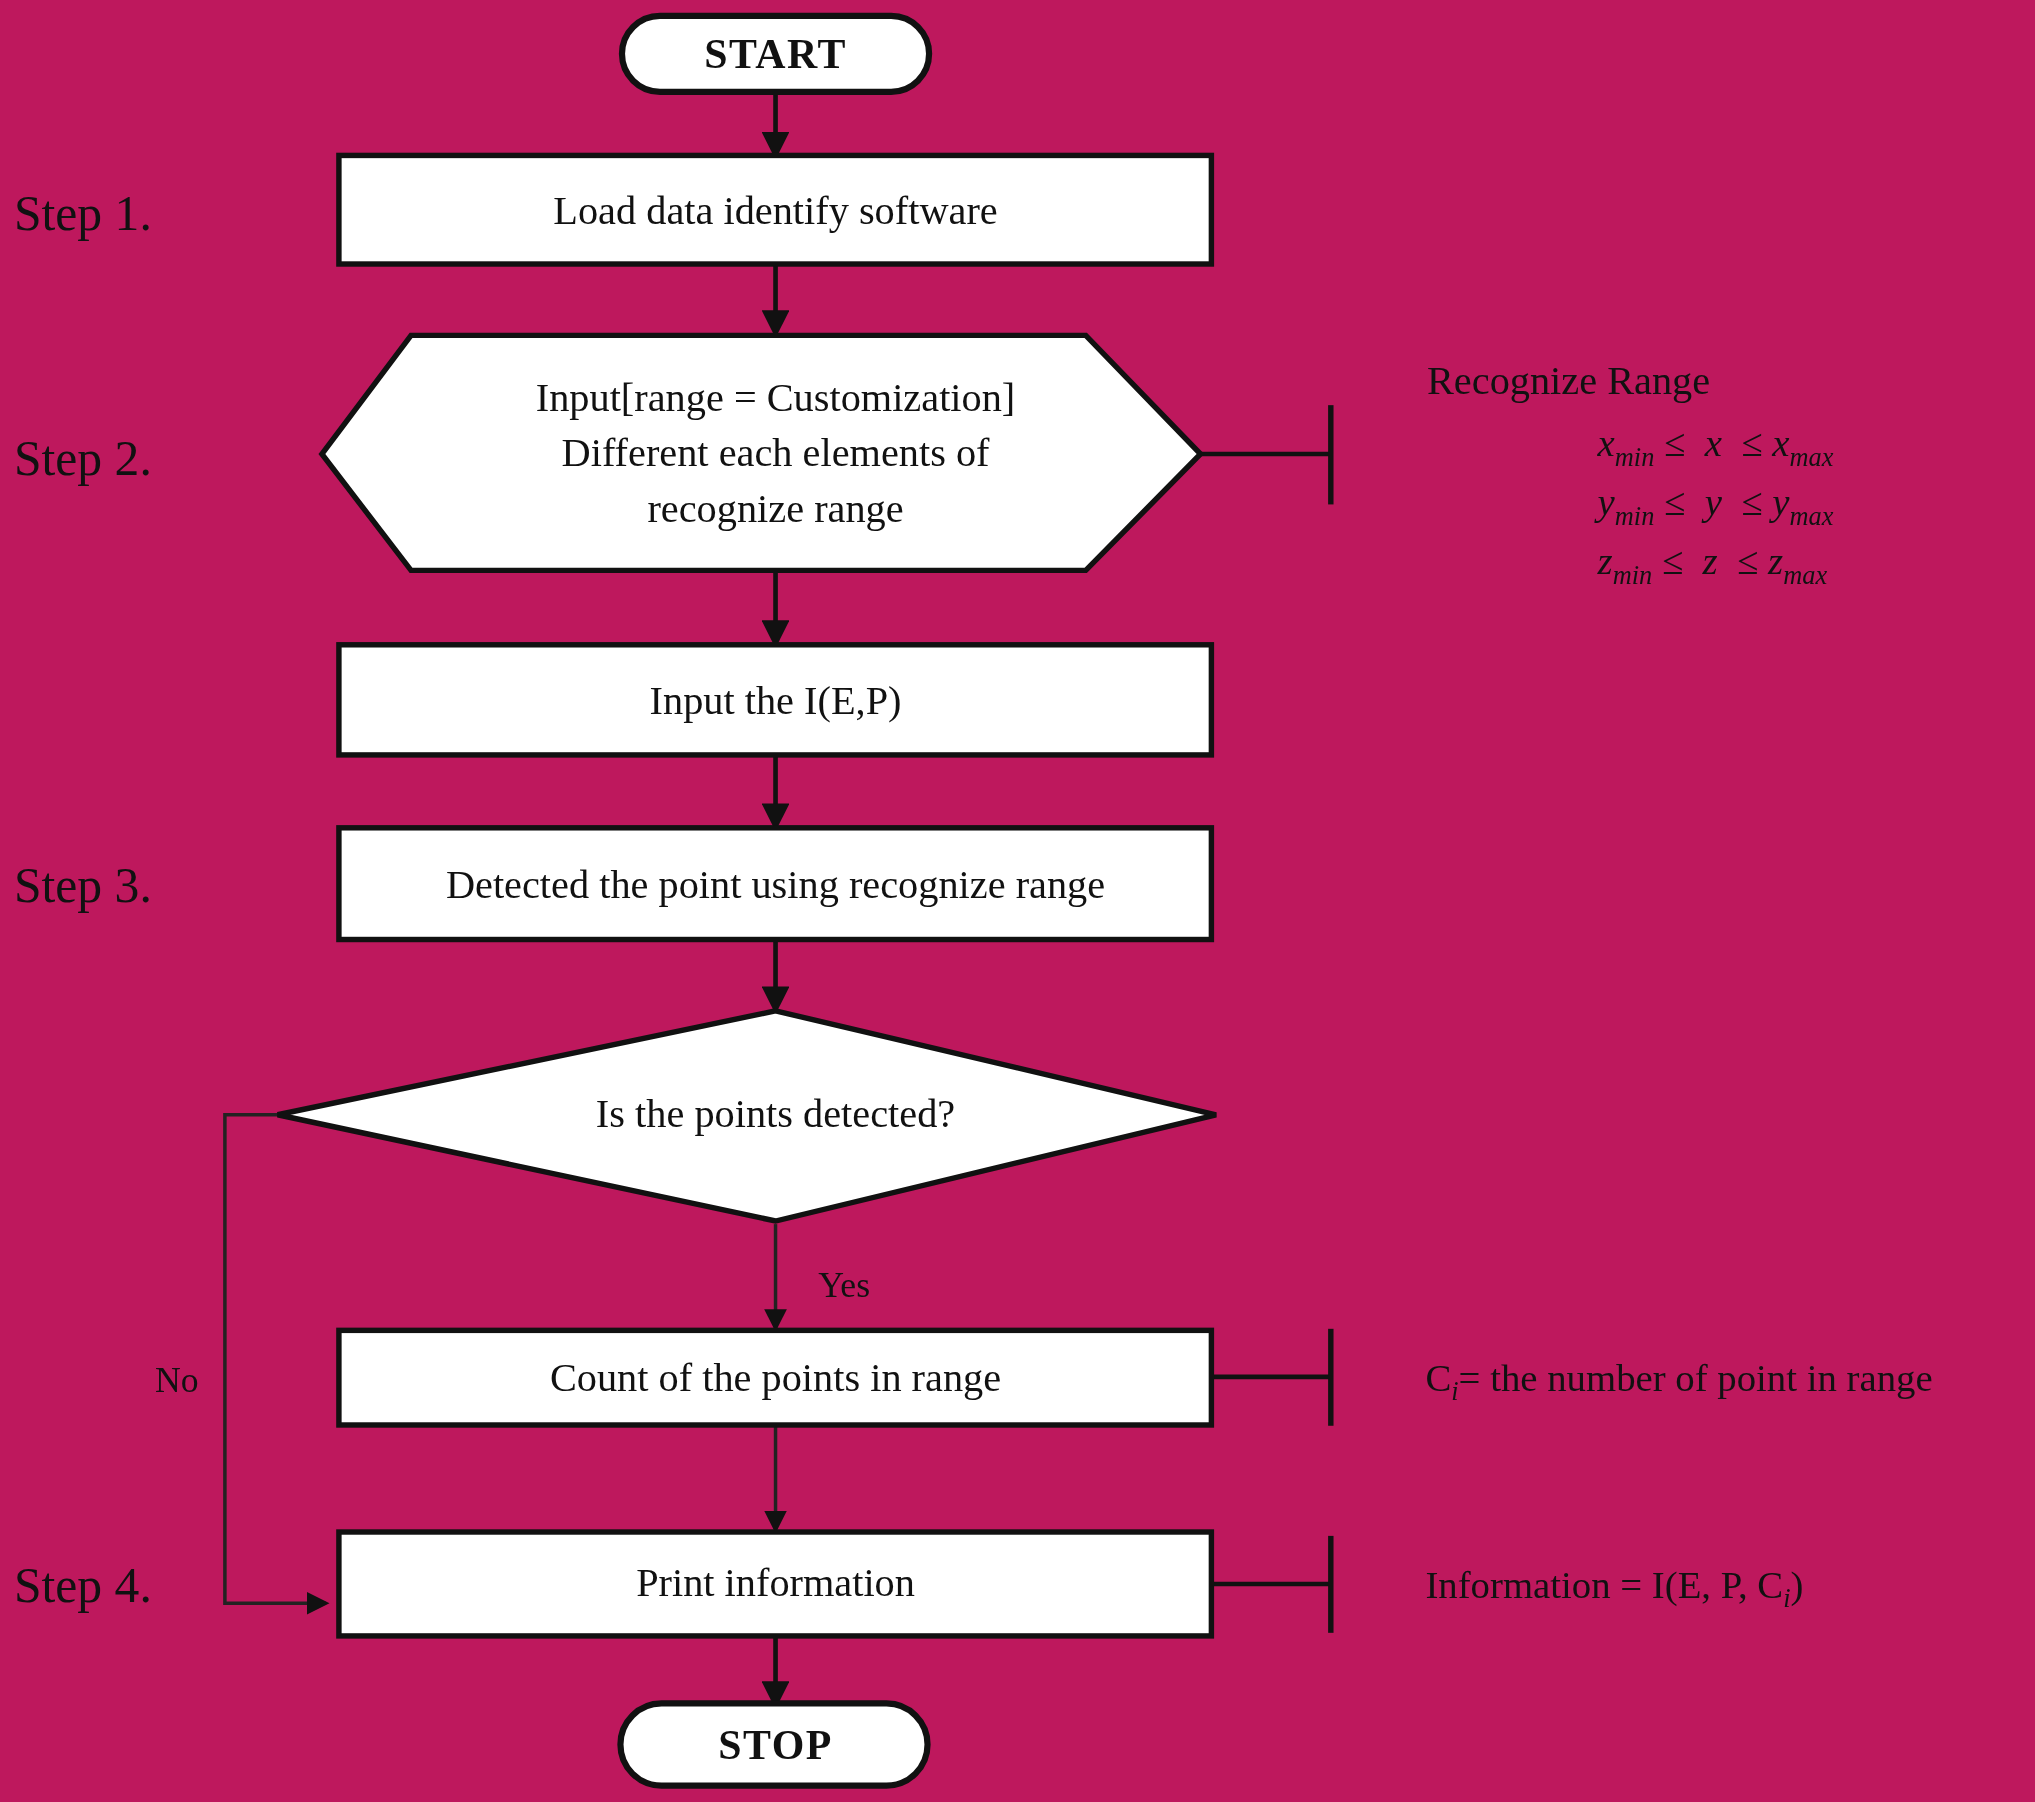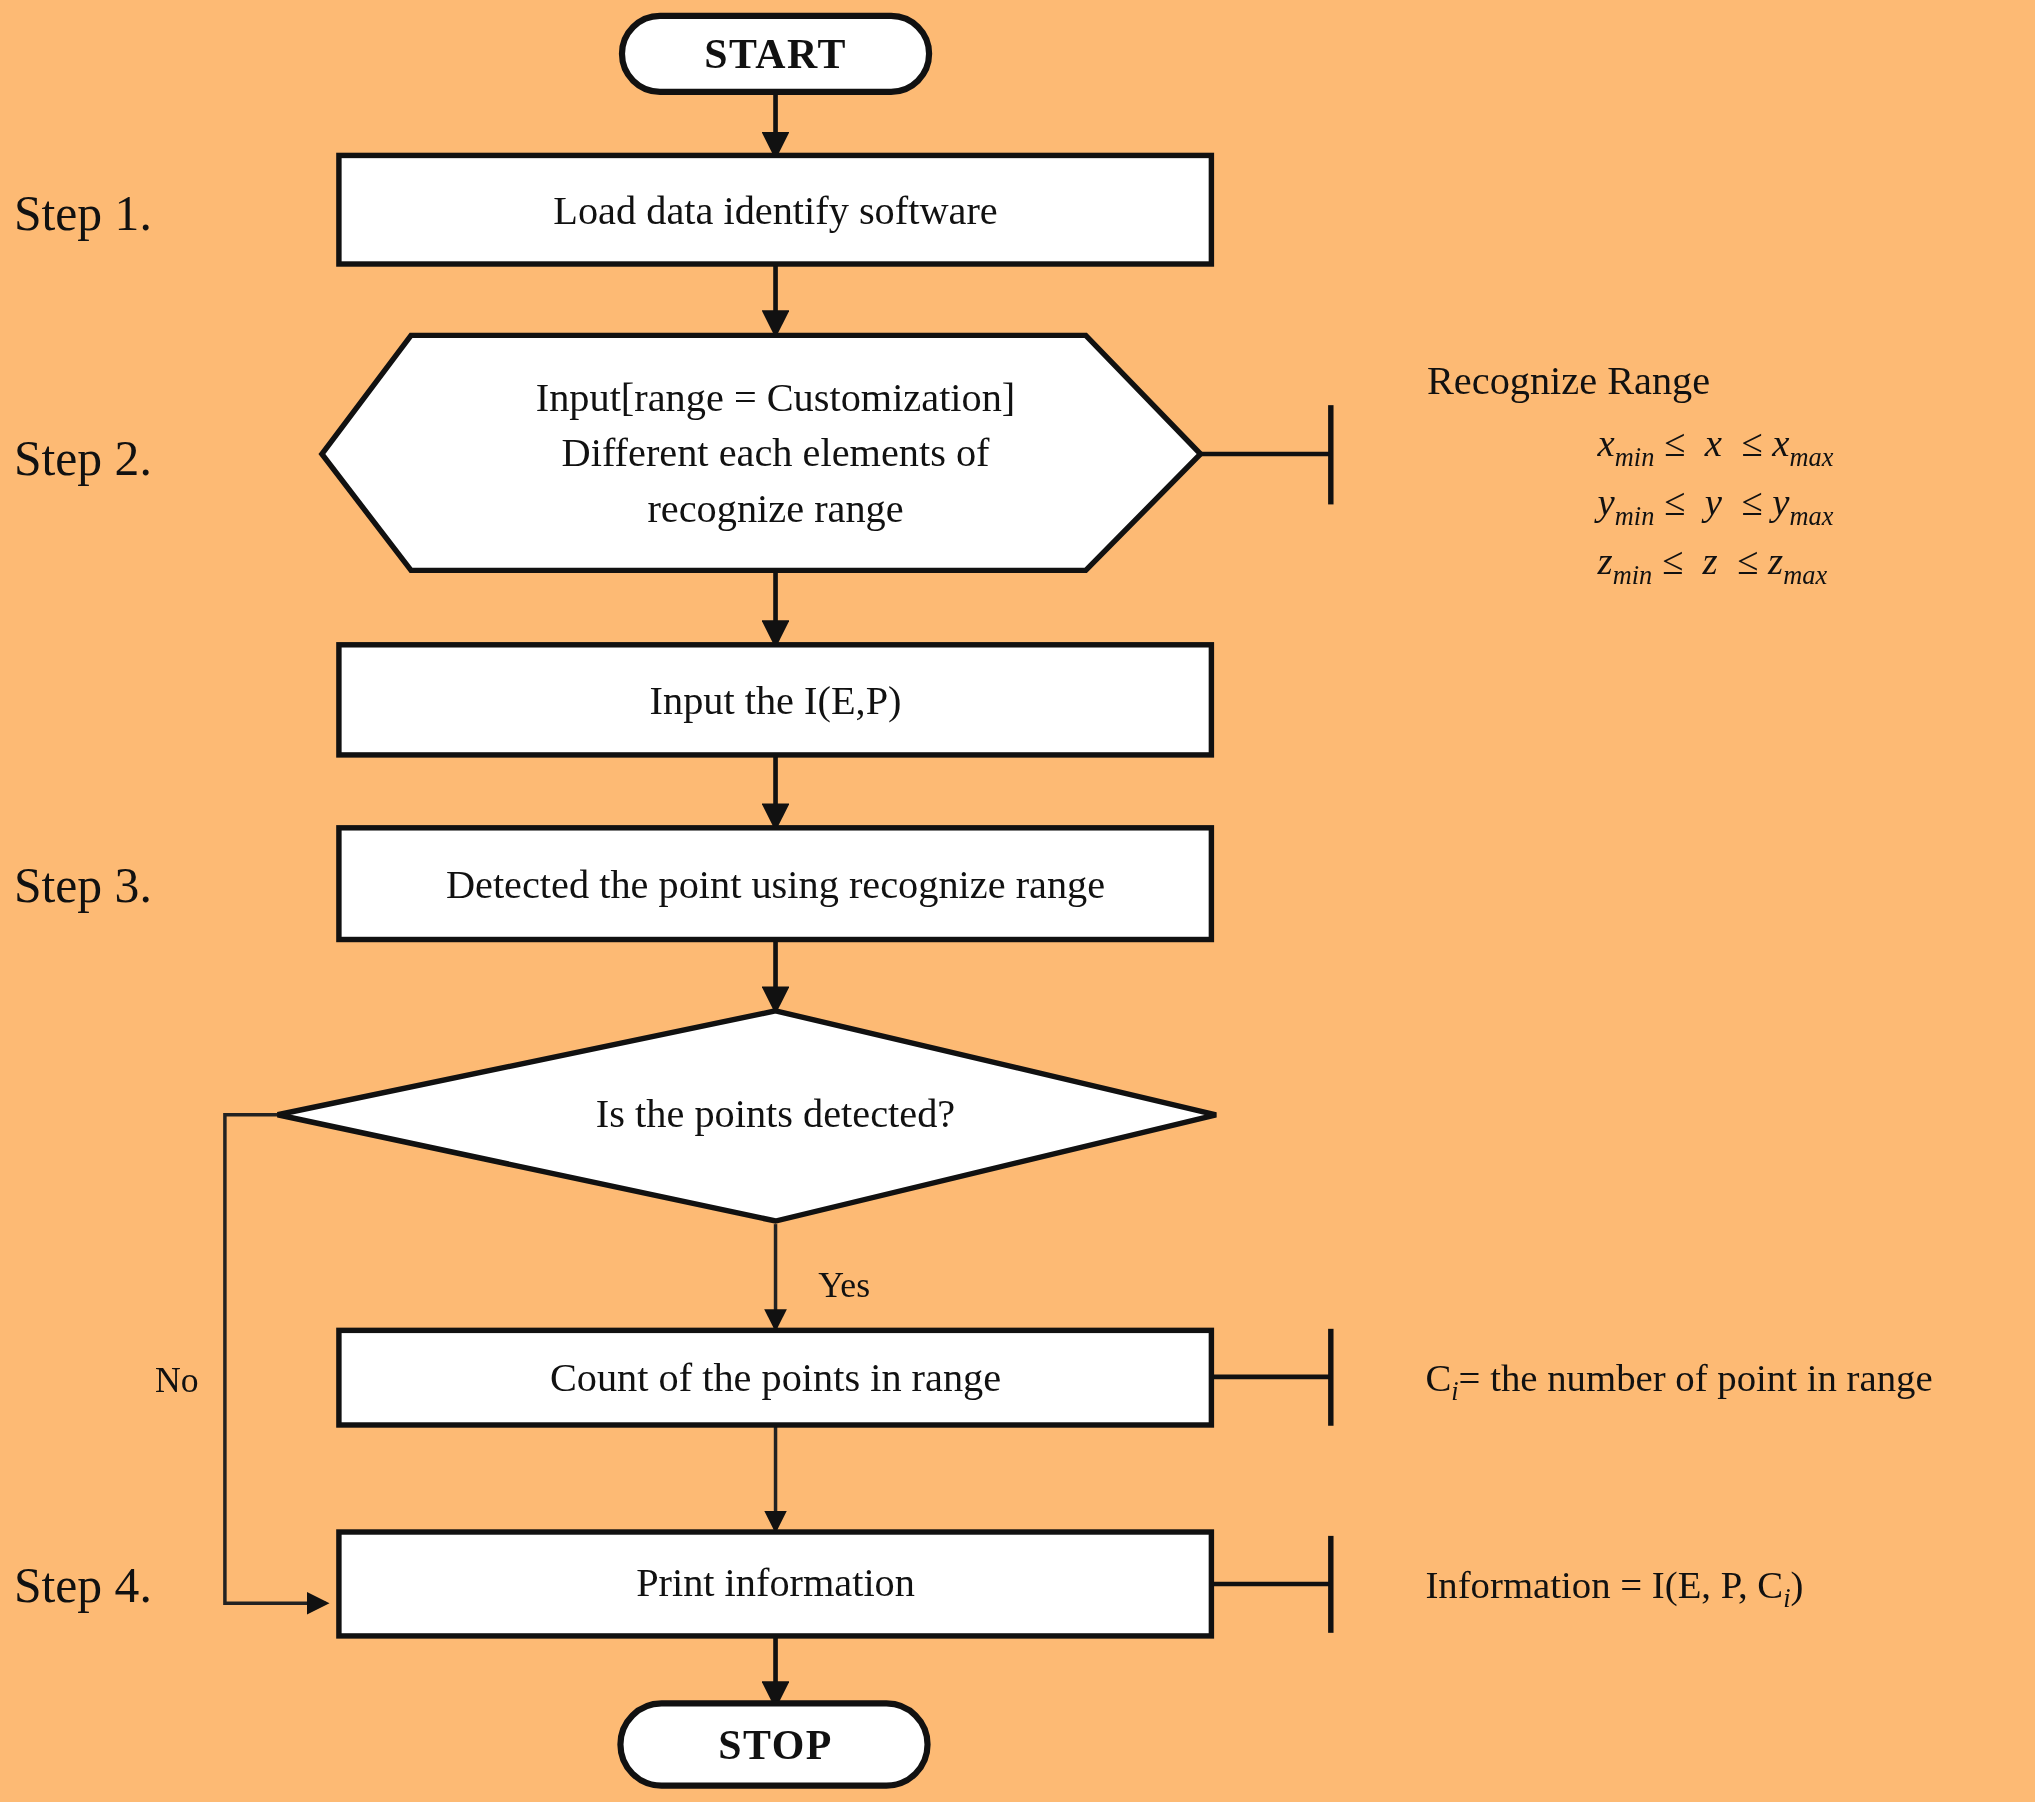--- a/index.html
+++ b/index.html
@@ -4,21 +4,21 @@
 <style>
   html, body {
     margin: 0;
     padding: 0;
     background: #ffffff;
   }
   #page {
     position: relative;
     width: 2035px;
     height: 1803px;
-    background: #fdba74;
+    background: #be185d;
     font-family: "Liberation Serif", "DejaVu Serif", serif;
     overflow: hidden;
   }
   svg.flow {
     position: absolute;
     left: 0;
     top: 0;
     width: 2035px;
     height: 1803px;
   }

